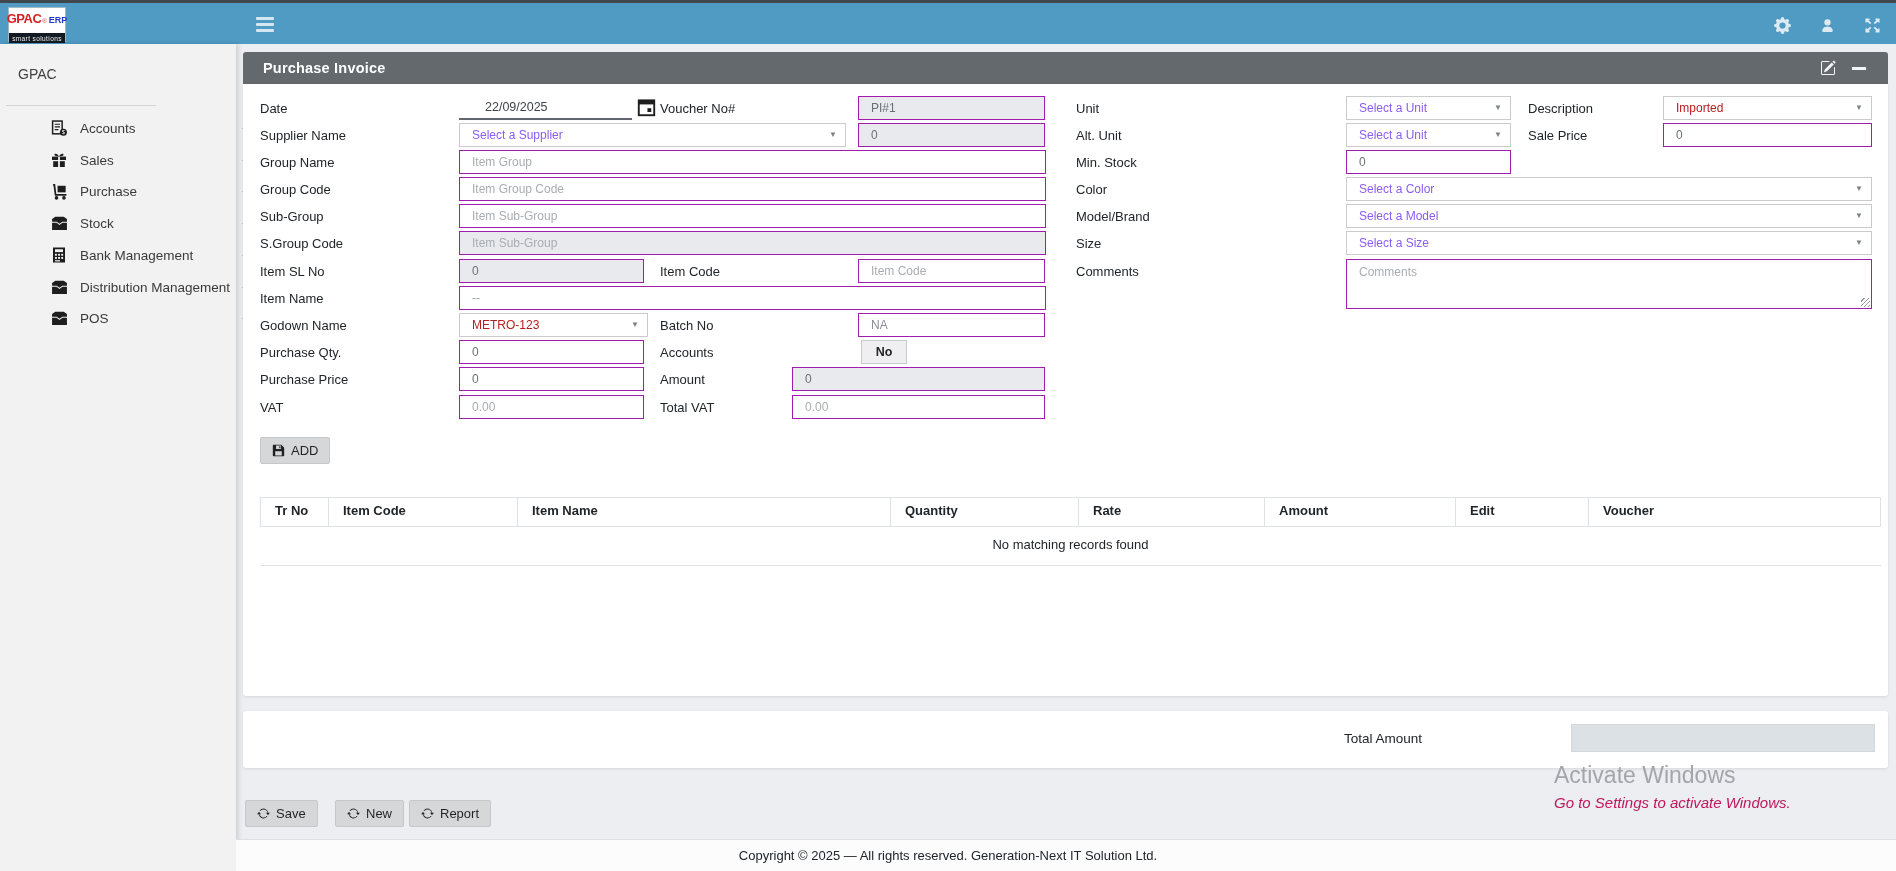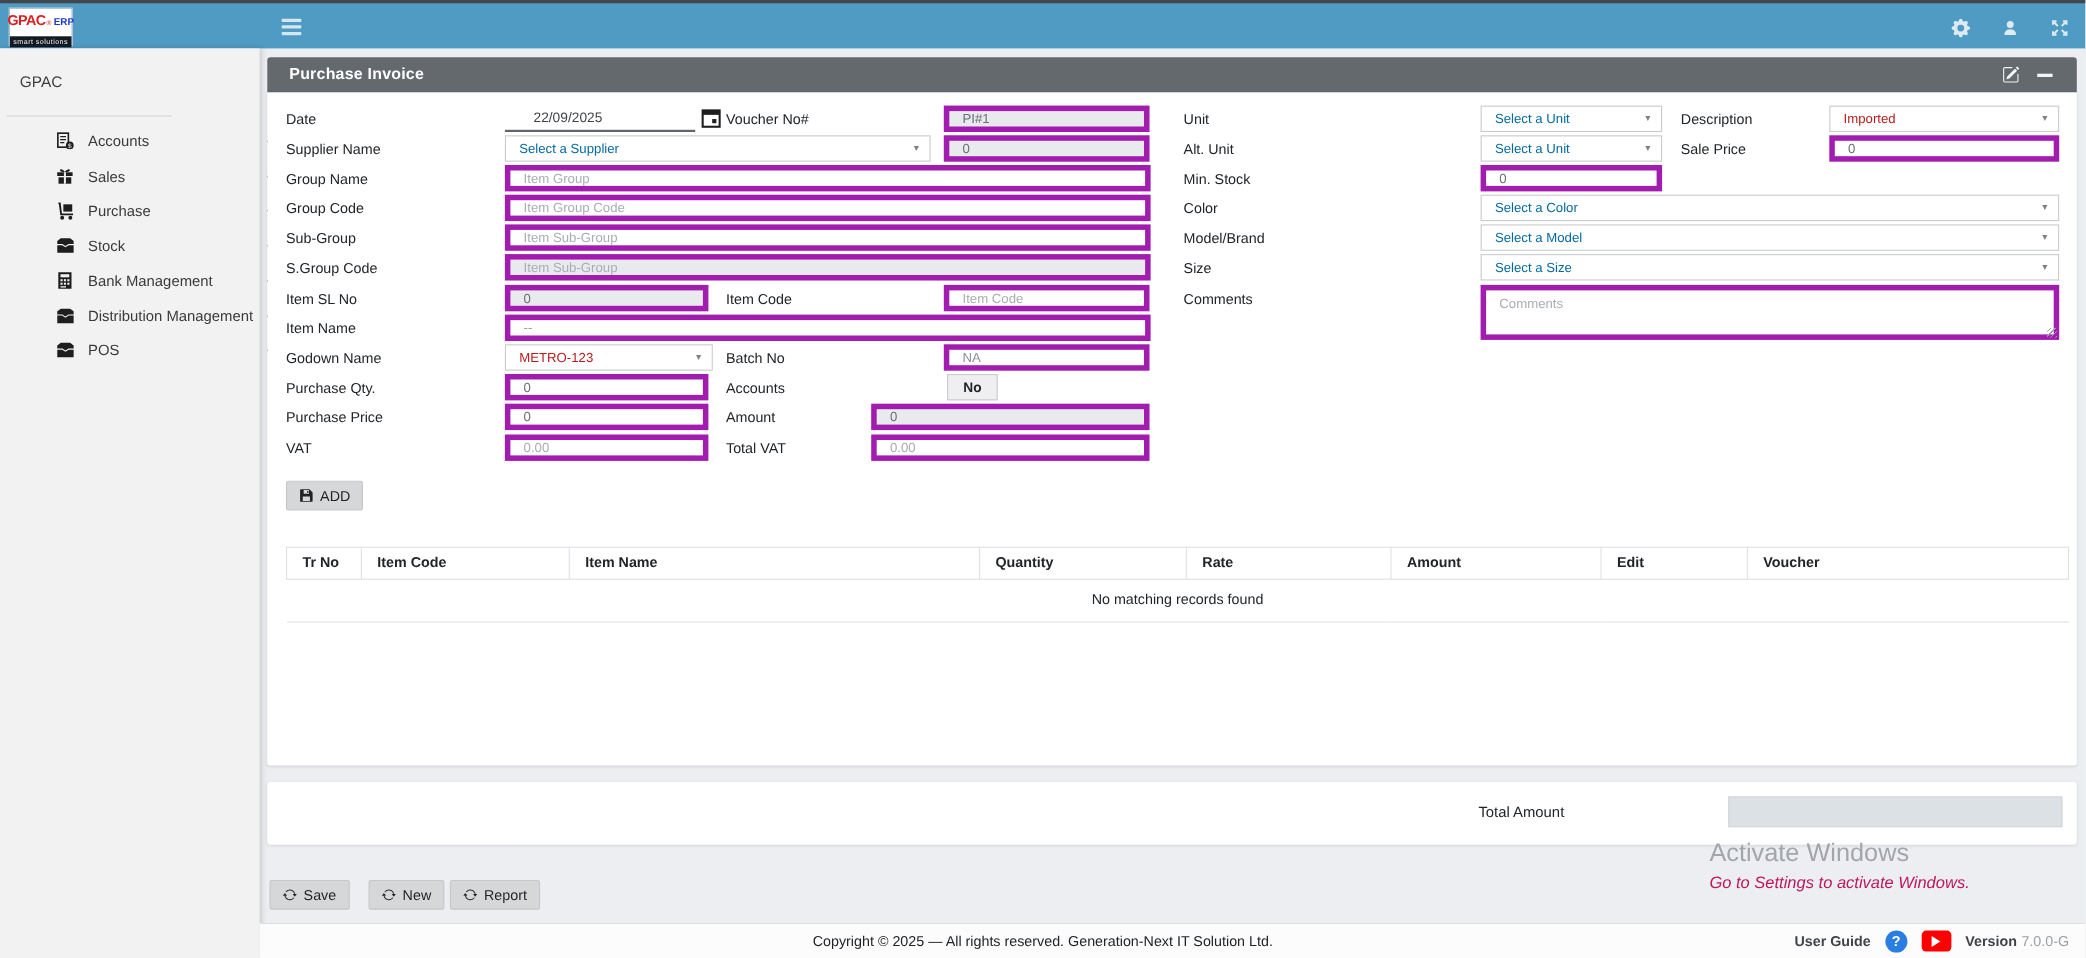--- a/index.html
+++ b/index.html
@@ -32,28 +32,28 @@
   .panel-title{position:absolute;left:20px;top:0;height:32px;display:flex;align-items:center;color:#FFFFFF;font-weight:bold;font-size:14.5px;letter-spacing:0.2px;}
   .ph-edit{position:absolute;right:52px;top:8px;width:16px;height:16px;color:#F2F4F5;cursor:pointer;}
   .ph-min{position:absolute;right:22px;top:15px;width:14px;height:3px;background:#F2F4F5;cursor:pointer;}
 
   
   .card1{position:absolute;left:243px;top:84px;width:1645px;height:612px;background:#FFFFFF;border-radius:0 0 3px 3px;box-shadow:0 1px 3px rgba(0,0,0,0.10);}
   .card2{position:absolute;left:243px;top:711px;width:1645px;height:57px;background:#FFFFFF;border-radius:3px;box-shadow:0 1px 3px rgba(0,0,0,0.10);}
 
   
   .lbl{position:absolute;height:24px;display:flex;align-items:center;font-size:13px;color:#212529;white-space:nowrap;}
-  .inp{position:absolute;height:24px;box-sizing:border-box;border:5px solid #a21caf;background:#fff;font-size:12px;color:#6B7075;padding:0 12px;font-family:inherit;outline:none;}
+  .inp{position:absolute;height:24px;box-sizing:border-box;border:1px solid #a21caf;background:#fff;font-size:12px;color:#6B7075;padding:0 12px;font-family:inherit;outline:none;}
   .inp::placeholder{color:#A9ADB1;opacity:1;}
   .dis{background:#E8EAED;}
   .val-dim{color:#9AA0A5;}
   .val-na{color:#8A9096;}
   .sel{position:absolute;height:24px;box-sizing:border-box;border:1px solid #C9CBCD;background:#fff;display:flex;align-items:center;justify-content:space-between;padding:0 8px 0 12px;font-size:12px;cursor:pointer;}
   .sel .val{color:#b91c1c;}
-  .sel .phv{color:#0369a1;}
+  .sel .phv{color:#8b5cf6;}
   .caret{color:#7E8287;font-size:8px;line-height:1;}
   .caret::after{content:"▼";}
   .date-inp{position:absolute;height:24px;box-sizing:border-box;border:none;border-bottom:2px solid #60666C;background:transparent;font-size:12.5px;color:#3F4449;padding:0 0 0 26px;font-family:inherit;outline:none;}
   .cal-btn{position:absolute;width:20px;height:20px;color:#1E1E1E;cursor:pointer;background:none;border:none;padding:0;}
   textarea.inp{height:50px;padding:5px 12px;resize:none;}
   .ta-grip{position:absolute;width:9px;height:9px;background:
      repeating-linear-gradient(135deg,transparent 0 2px,#9AA0A5 2px 3px);cursor:nwse-resize;}
   .no-btn{position:absolute;height:24px;width:46px;background:#EFEFF1;border:1px solid #C9CBCD;font-weight:bold;font-size:12.5px;color:#212529;cursor:pointer;font-family:inherit;}
   .btn-gray{position:absolute;height:27px;display:inline-flex;align-items:center;gap:6px;background:#D6D7D8;border:1px solid #C6C7C8;color:#1F2326;font-size:13px;padding:0 11px;cursor:pointer;font-family:inherit;border-radius:2px;}
   .btn-gray svg{flex:0 0 auto;}
@@ -425,23 +425,15 @@
   <button class="btn-gray" style="left:409px;top:800px">
     <svg width="13" height="13" viewBox="0 0 16 16" fill="#1F2326">
         <path d="M11.534 7h3.932a.25.25 0 0 1 .192.41l-1.966 2.36a.25.25 0 0 1-.384 0l-1.966-2.36a.25.25 0 0 1 .192-.41zm-11 2h3.932a.25.25 0 0 0 .192-.41L2.692 6.23a.25.25 0 0 0-.384 0L.342 8.59A.25.25 0 0 0 .534 9z"></path>
         <path d="M8 3c-1.552 0-2.94.707-3.857 1.818a.5.5 0 1 1-.771-.636A6.002 6.002 0 0 1 13.917 7H12.9A5.002 5.002 0 0 0 8 3zM3.1 9a5.002 5.002 0 0 0 8.757 2.182.5.5 0 1 1 .771.636A6.002 6.002 0 0 1 2.083 9H3.1z"></path>
       </svg>
     <span>Report</span>
   </button>
 
   <div class="footer">
     <div class="copyright">Copyright © 2025 — All rights reserved. Generation-Next IT Solution Ltd.</div>
-    <div class="f-right">
-      <span class="f-guide">User Guide</span>
-      <span class="f-q">?</span>
-      <span class="f-yt">
-          <i></i>
-        </span>
-      <span class="f-ver"><b>Version</b><span>7.0.0-G</span></span>
-    </div>
   </div>
 
 </div>
 
 </body></html>

